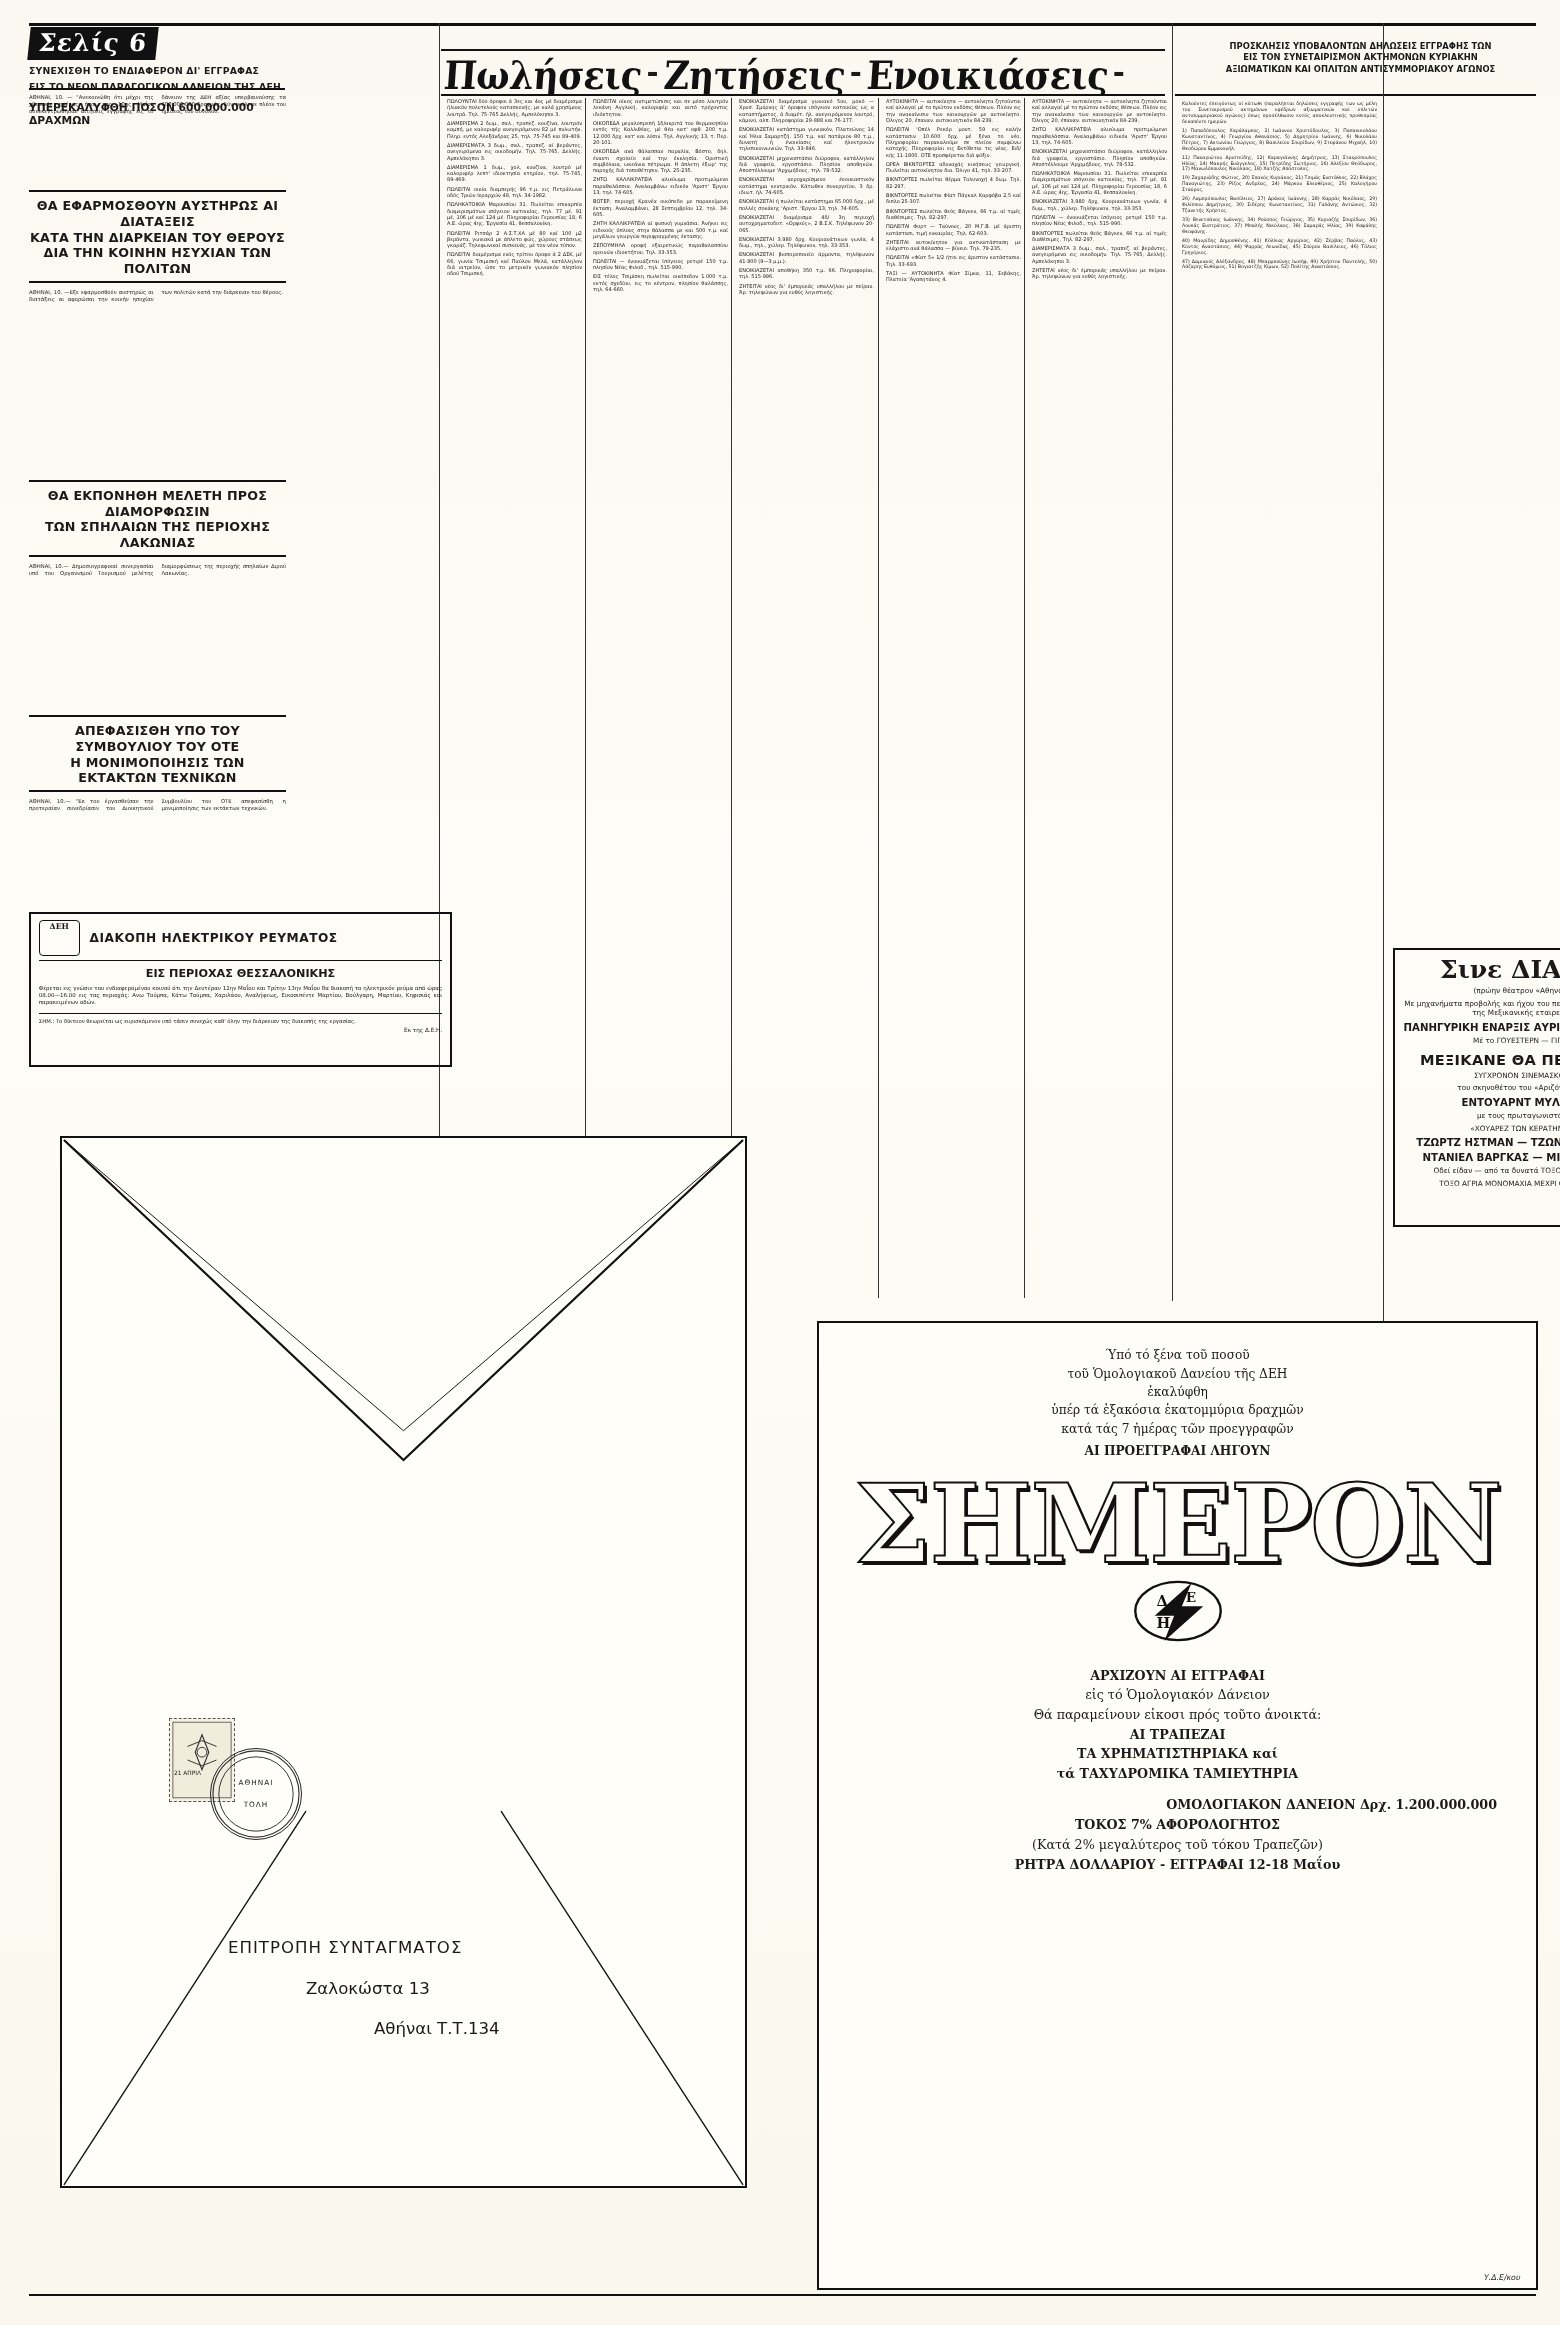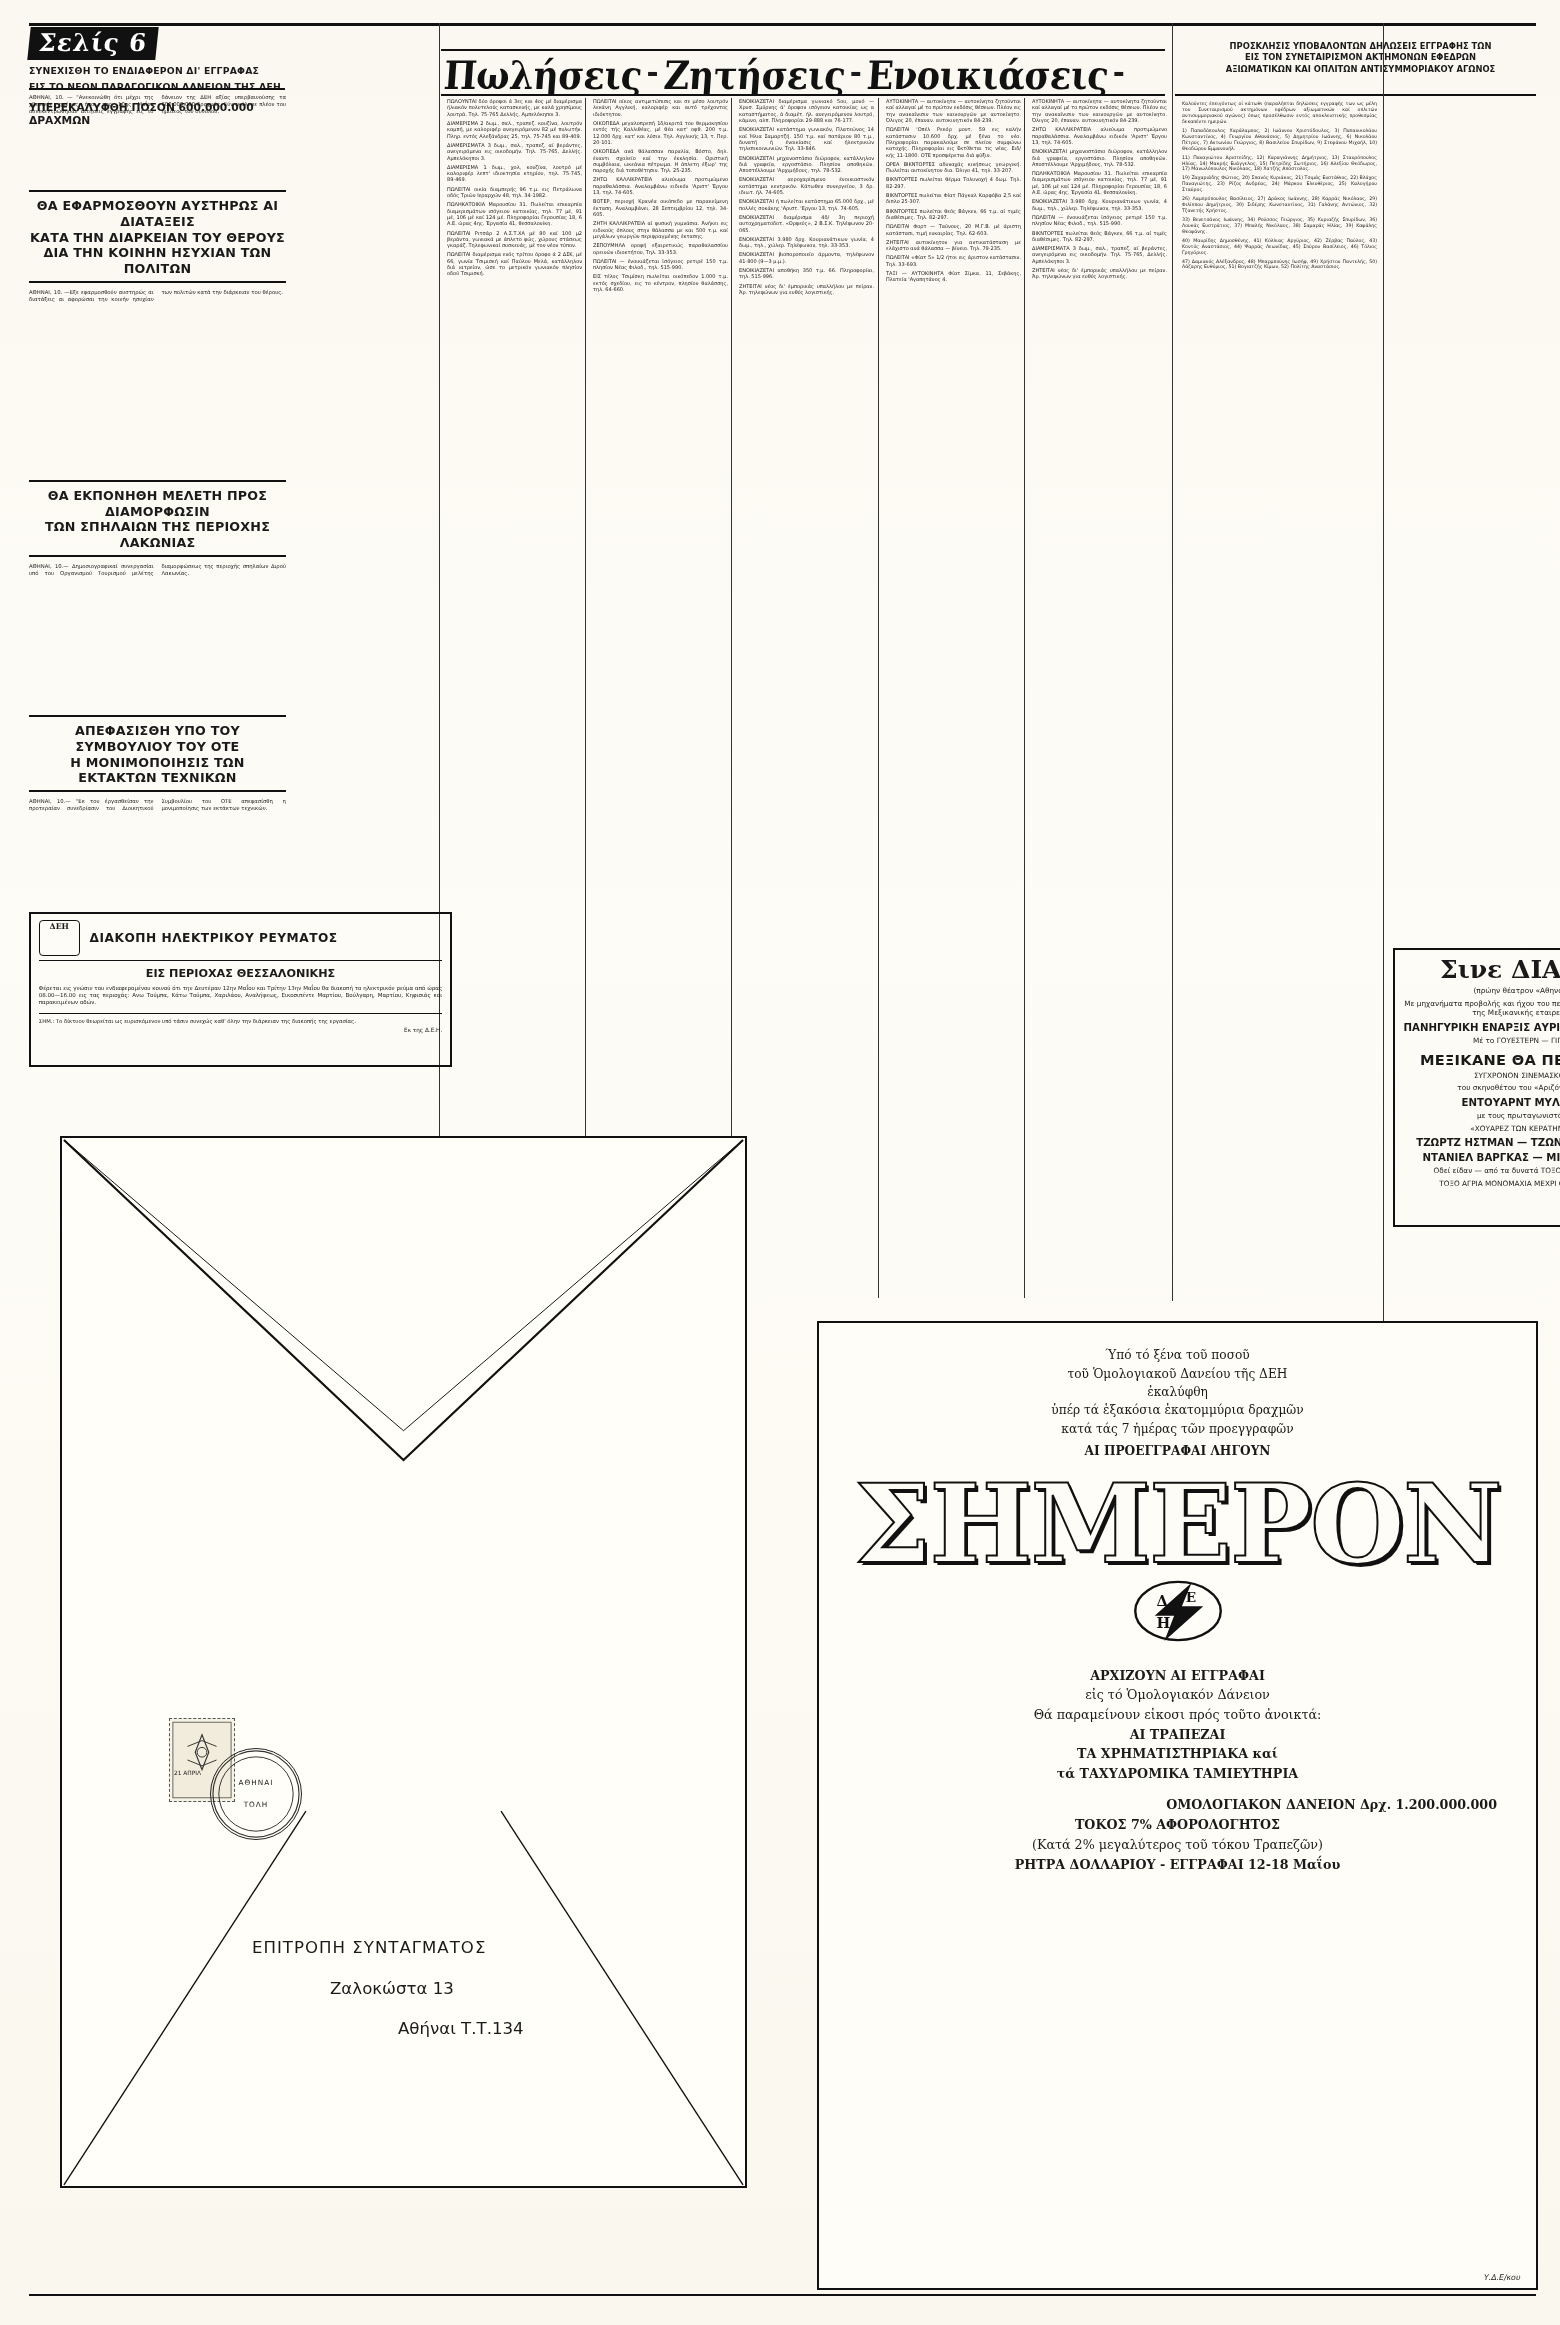--- a/index.html
+++ b/index.html
@@ -87,21 +87,21 @@
   #envelope .flap{position:absolute;inset:0;}
   #stamp{
     position:absolute;left:107px;top:580px;width:64px;height:82px;
     border:1px dashed #555;background:#f6f2e4;
   }
   #cancel{
     position:absolute;left:148px;top:610px;width:90px;height:90px;
     border:1.5px solid #222;border-radius:50%;
     font-size:6.8px;text-align:center;color:#222;
   }
-  #addr{position:absolute;left:166px;top:800px;width:468px;margin-left:24px;}
+  #addr{position:absolute;left:166px;top:800px;width:468px;}
   #addr .l1{font-size:16.6px;letter-spacing:1px;}
   #addr .l2{font-size:16.6px;margin-top:21.5px;padding-left:78px;}
   #addr .l3{font-size:16.6px;margin-top:21.5px;padding-left:146px;}
   #diana{
     position:absolute;left:1393px;top:948px;width:242px;height:263px;
     border:2px solid #111;padding:5.9px;text-align:center;
   }
   #diana .title{
     font-family:"DejaVu Serif","Liberation Serif",serif;
     font-weight:700;font-size:25px;line-height:27px;
@@ -160,21 +160,21 @@
   <div class="rule-h" style="position:absolute;left:29px;top:88px;width:256px;height:2px;"></div>
 
   <div id="classifieds-banner">
     <span class="word">Πωλήσεις</span><span class="dash">-</span><span class="word">Ζητήσεις</span><span class="dash">-</span><span class="word">Ενοικιάσεις</span><span class="dash">-</span><span class="word">Αγοραί</span>
   </div>
   <div class="rule-h" style="position:absolute;left:441px;top:49px;width:724px;height:2px;"></div>
   <div class="rule-h" style="position:absolute;left:441px;top:94px;width:724px;height:2px;"></div>
 
   <div id="right-banner">
     <div>ΠΡΟΣΚΛΗΣΙΣ ΥΠΟΒΑΛΟΝΤΩΝ ΔΗΛΩΣΕΙΣ ΕΓΓΡΑΦΗΣ ΤΩΝ</div>
-    <div>ΕΙΣ ΤΟΝ ΣΥΝΕΤΑΙΡΙΣΜΟΝ ΑΚΤΗΜΟΝΩΝ ΕΦΕΔΡΩΝ</div>
+    <div>ΕΙΣ ΤΟΝ ΣΥΝΕΤΑΙΡΙΣΜΟΝ ΑΚΤΗΜΟΝΩΝ ΚΥΡΙΑΚΗΝ</div>
     <div>ΑΞΙΩΜΑΤΙΚΩΝ ΚΑΙ ΟΠΛΙΤΩΝ ΑΝΤΙΣΥΜΜΟΡΙΑΚΟΥ ΑΓΩΝΟΣ</div>
   </div>
   <div class="rule-h" style="position:absolute;left:1175px;top:23.4px;width:361px;height:2px;"></div>
   <div class="rule-h" style="position:absolute;left:1175px;top:94px;width:361px;height:2px;"></div>
 
   <div class="vline" style="left:439px;top:23.4px;height:1278px;"></div>
   <div class="vline" style="left:585px;top:98px;height:1200px;"></div>
   <div class="vline" style="left:731px;top:98px;height:1200px;"></div>
   <div class="vline" style="left:878px;top:98px;height:1200px;"></div>
   <div class="vline" style="left:1024px;top:98px;height:1200px;"></div>

